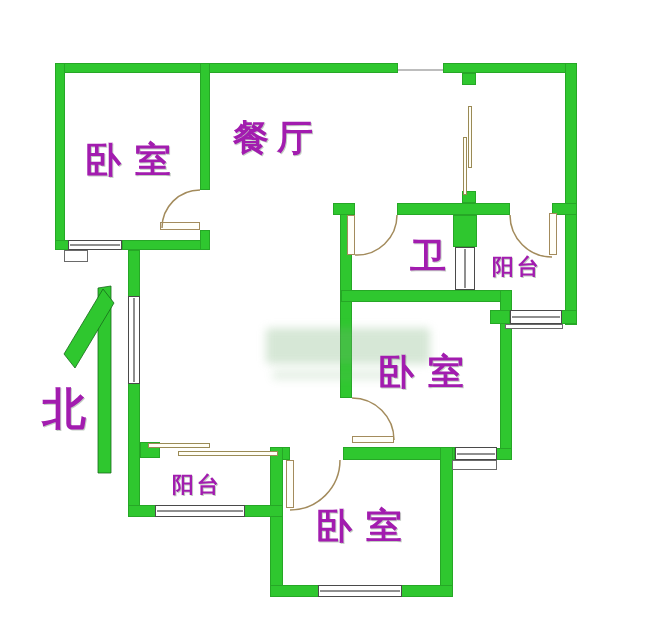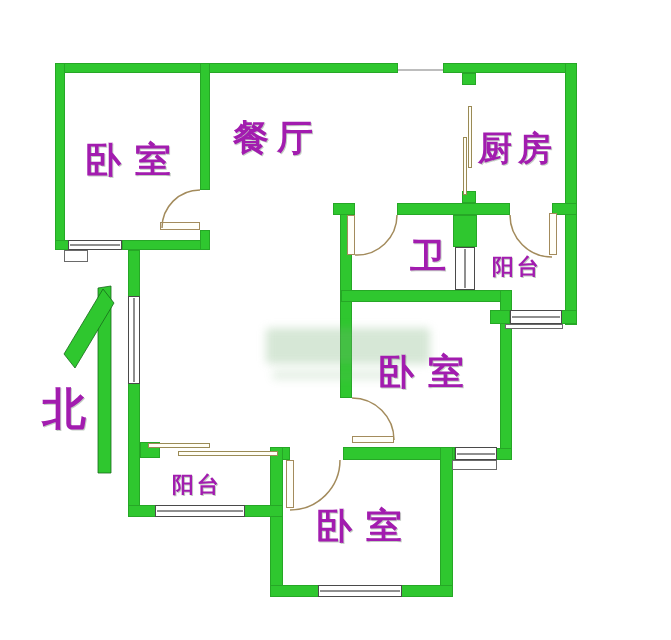--- a/index.html
+++ b/index.html
@@ -98,21 +98,20 @@
   <svg class="arcs" width="671" height="640" viewBox="0 0 671 640">
     <polygon points="98,288 111,286 111,473 98,473" fill="#2fc72f" stroke="#17691a" stroke-width="0.8"></polygon>
     <polygon points="103,289 114,303 75,368 64,354" fill="#2fc72f" stroke="#17691a" stroke-width="0.8"></polygon>
   </svg>
 
   <div class="wm" style="left:266px;top:328px;width:164px;height:36px;"></div>
   <div class="wm" style="left:272px;top:370px;width:122px;height:10px;opacity:.6;"></div>
 
   <div class="room-label" style="left:85px;top:136px;font-size:36px;letter-spacing:14px;">卧室</div>
   <div class="room-label" style="left:233px;top:114px;font-size:36px;letter-spacing:8px;">餐厅</div>
-  <div class="room-label" style="left:478px;top:126px;font-size:34px;letter-spacing:6px;">厨房</div>
   <div class="room-label" style="left:410px;top:232px;font-size:36px;">卫</div>
   <div class="room-label" style="left:492px;top:252px;font-size:22px;letter-spacing:3px;">阳台</div>
   <div class="room-label" style="left:378px;top:348px;font-size:36px;letter-spacing:14px;">卧室</div>
   <div class="room-label" style="left:172px;top:470px;font-size:22px;letter-spacing:3px;">阳台</div>
   <div class="room-label" style="left:316px;top:502px;font-size:36px;letter-spacing:14px;">卧室</div>
   <div class="room-label" style="left:42px;top:380px;font-size:44px;">北</div>
 
 </div>
 
 </body></html>

